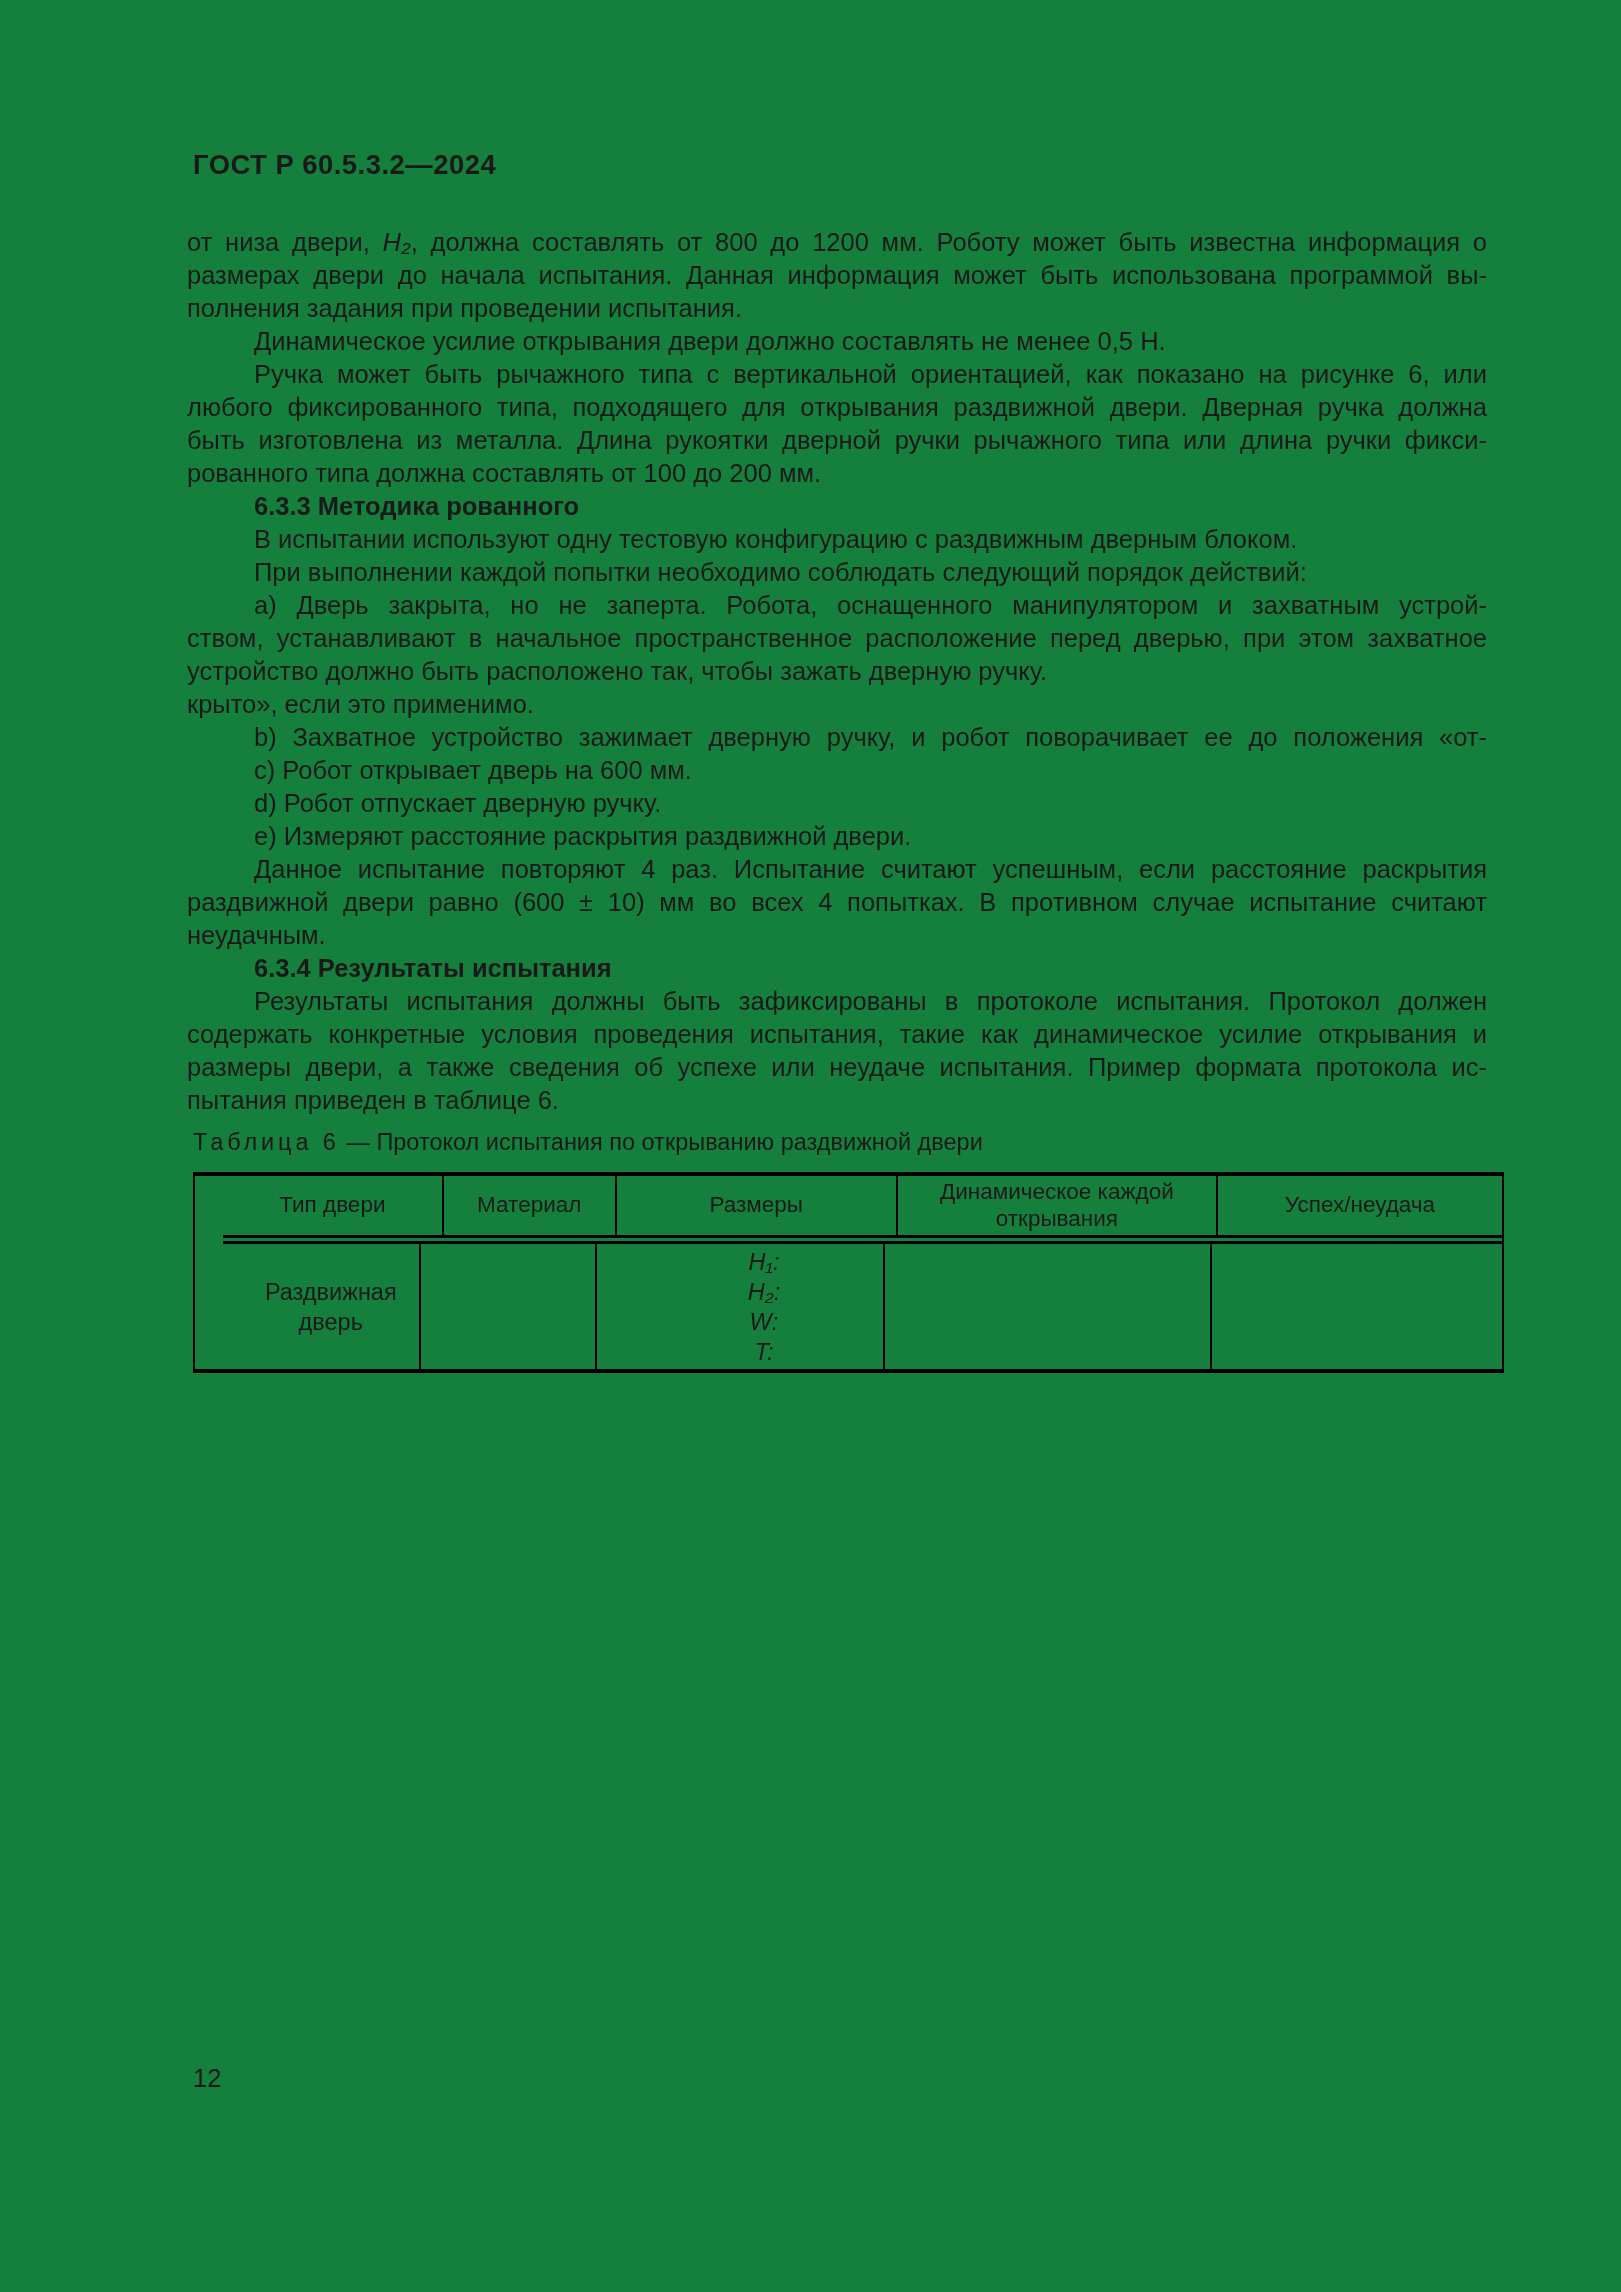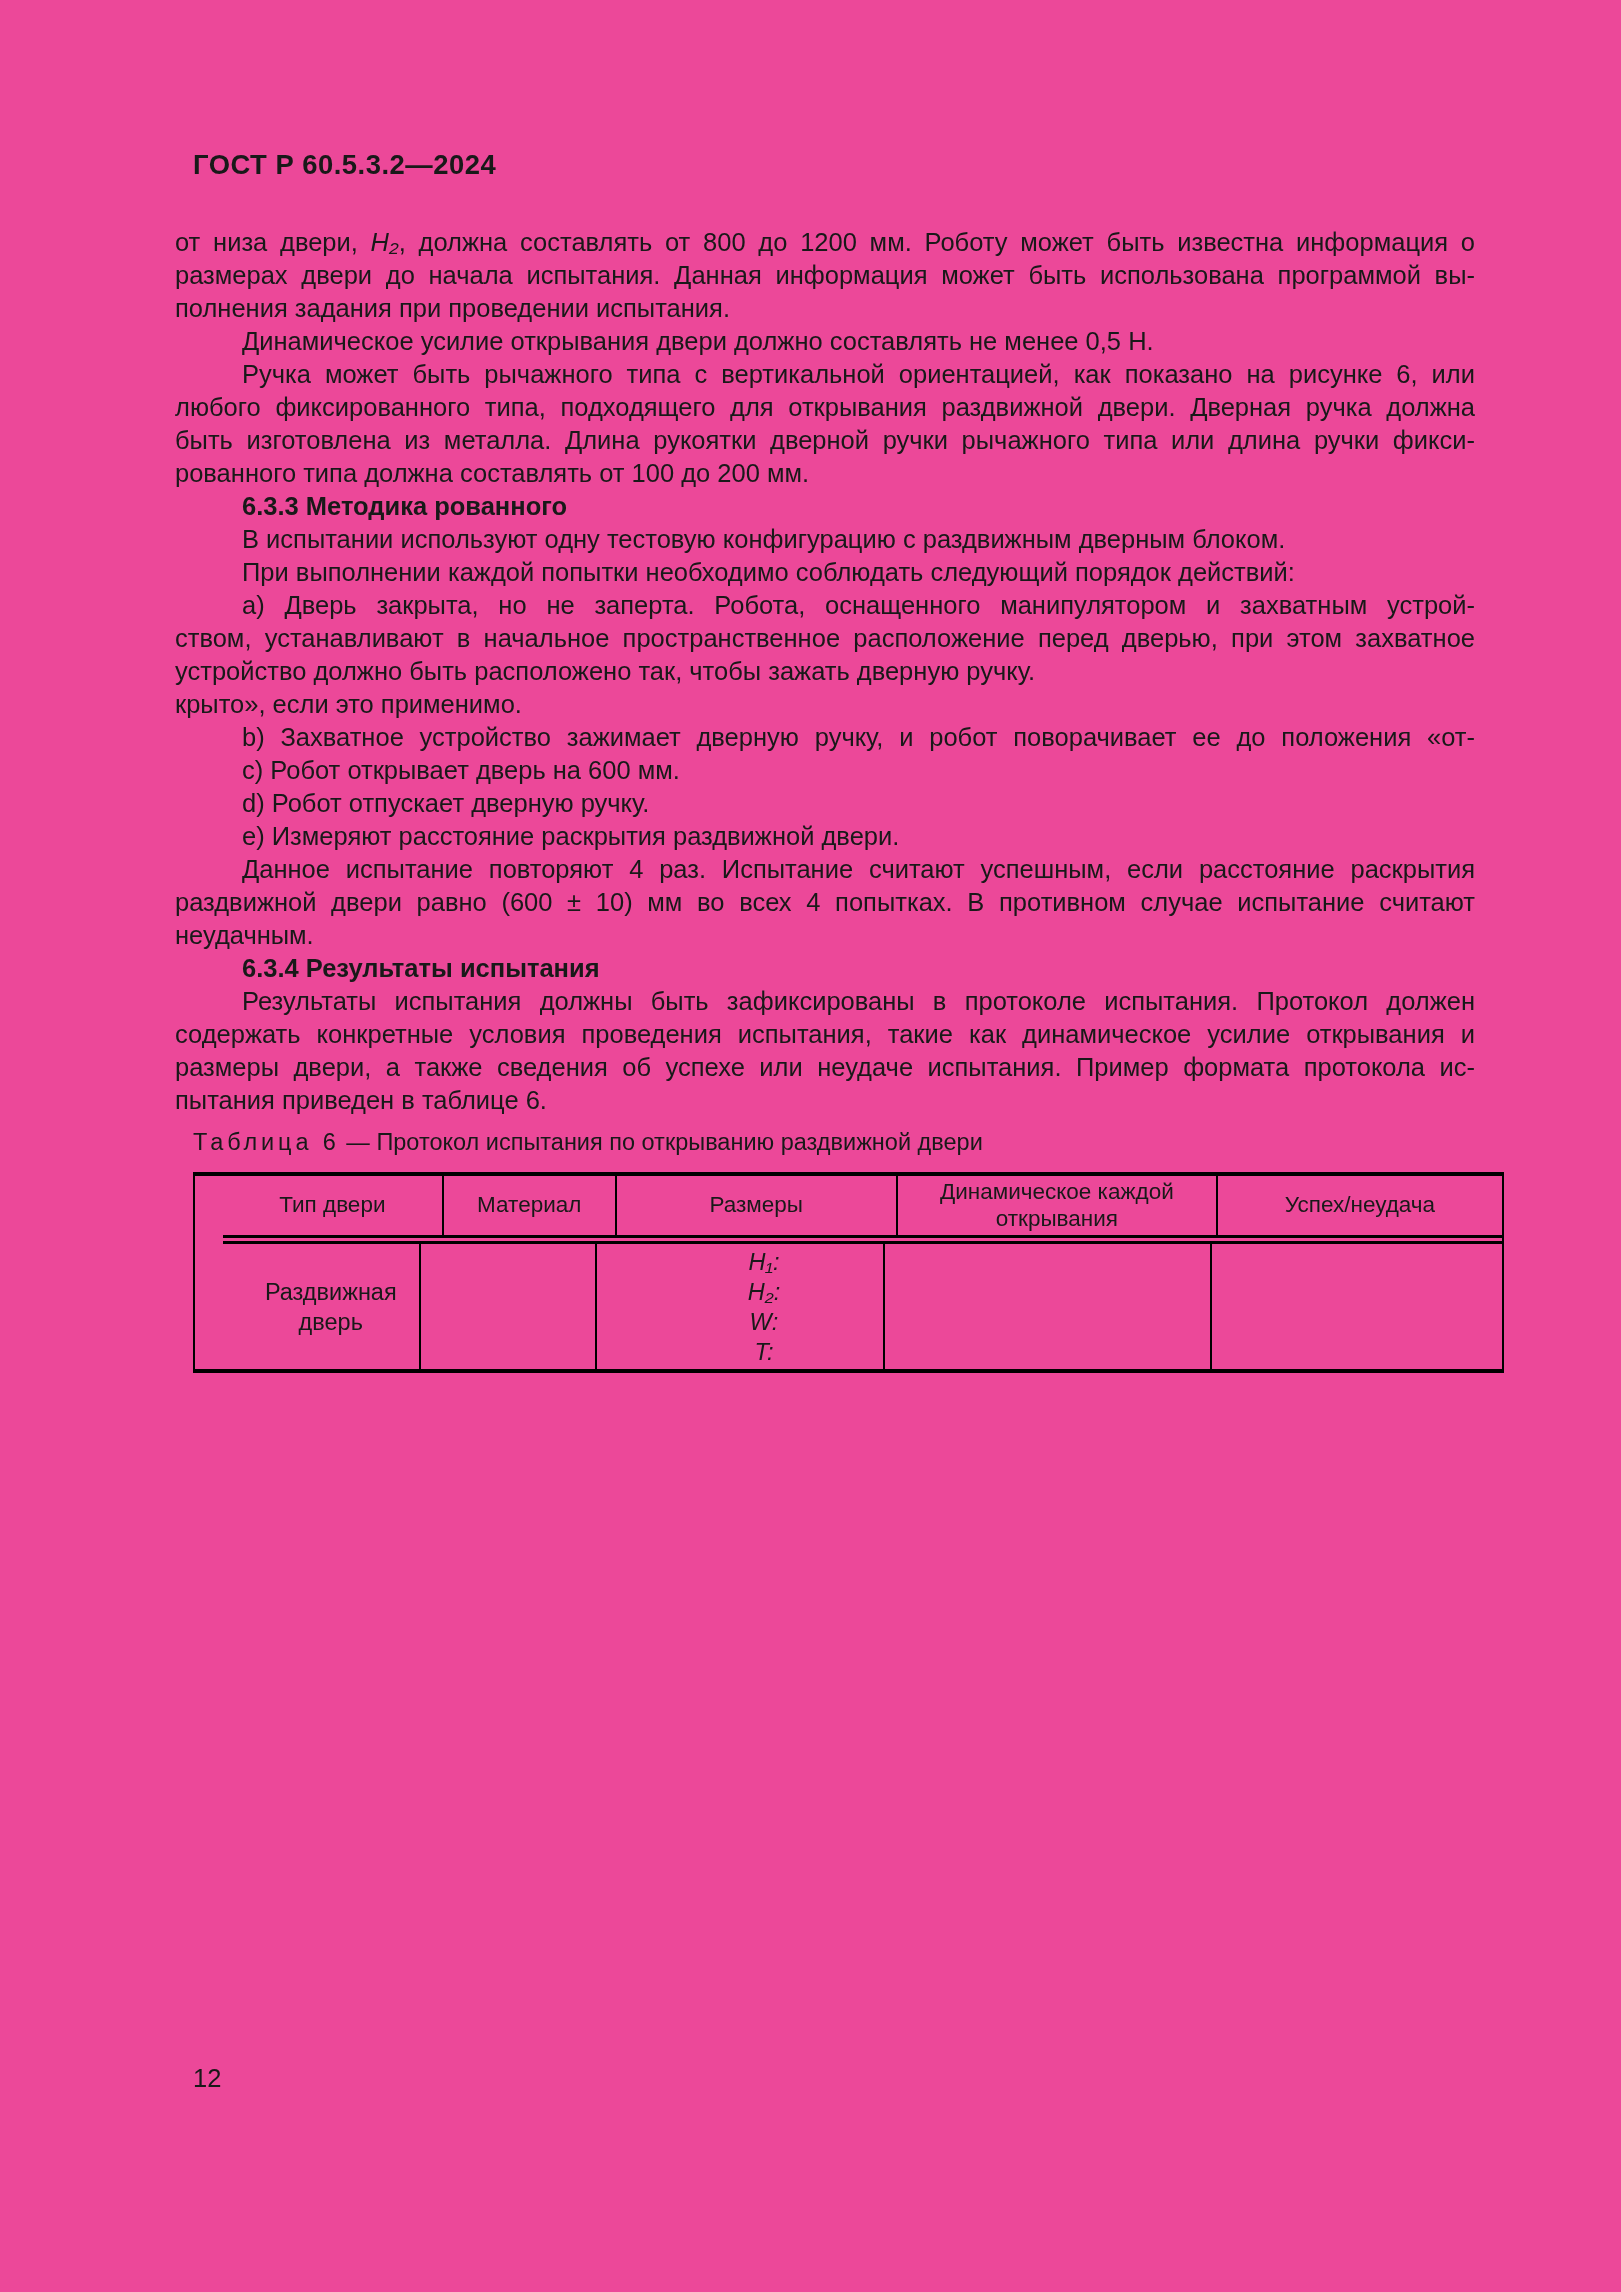--- a/index.html
+++ b/index.html
@@ -1,25 +1,25 @@
 <!DOCTYPE html>
 <html lang="ru"><head>
 <meta charset="utf-8">
 <style>
   html,body { margin:0; padding:0; background:#ffffff; }
   .page {
-    position:relative; width:1621px; height:2293px; background:#ec4899;
+    position:relative; width:1621px; height:2293px; background:#15803d;
     color:#191919; font-family:"Liberation Sans","DejaVu Sans",sans-serif;
     overflow:hidden;
   }
   .doc-header {
     position:absolute; left:193px; top:149px;
     font-size:27.4px; font-weight:bold; letter-spacing:0.5px;
   }
-  .body-text { position:absolute; left:175px; top:226px; width:1300px; font-size:25.5px; }
+  .body-text { position:absolute; left:187px; top:226px; width:1300px; font-size:25.5px; }
   .line { line-height:33px; height:33px; white-space:normal; }
   .ind  { padding-left:67px; }
   .jf   { text-align:justify; text-align-last:justify; }
   .b    { font-weight:bold; }
   .it   { font-style:italic; }
 
   .tbl-caption { position:absolute; left:193px; top:1129px; font-size:23.5px; }
   .cap-label { letter-spacing:3.9px; }
 
   .tbl {

